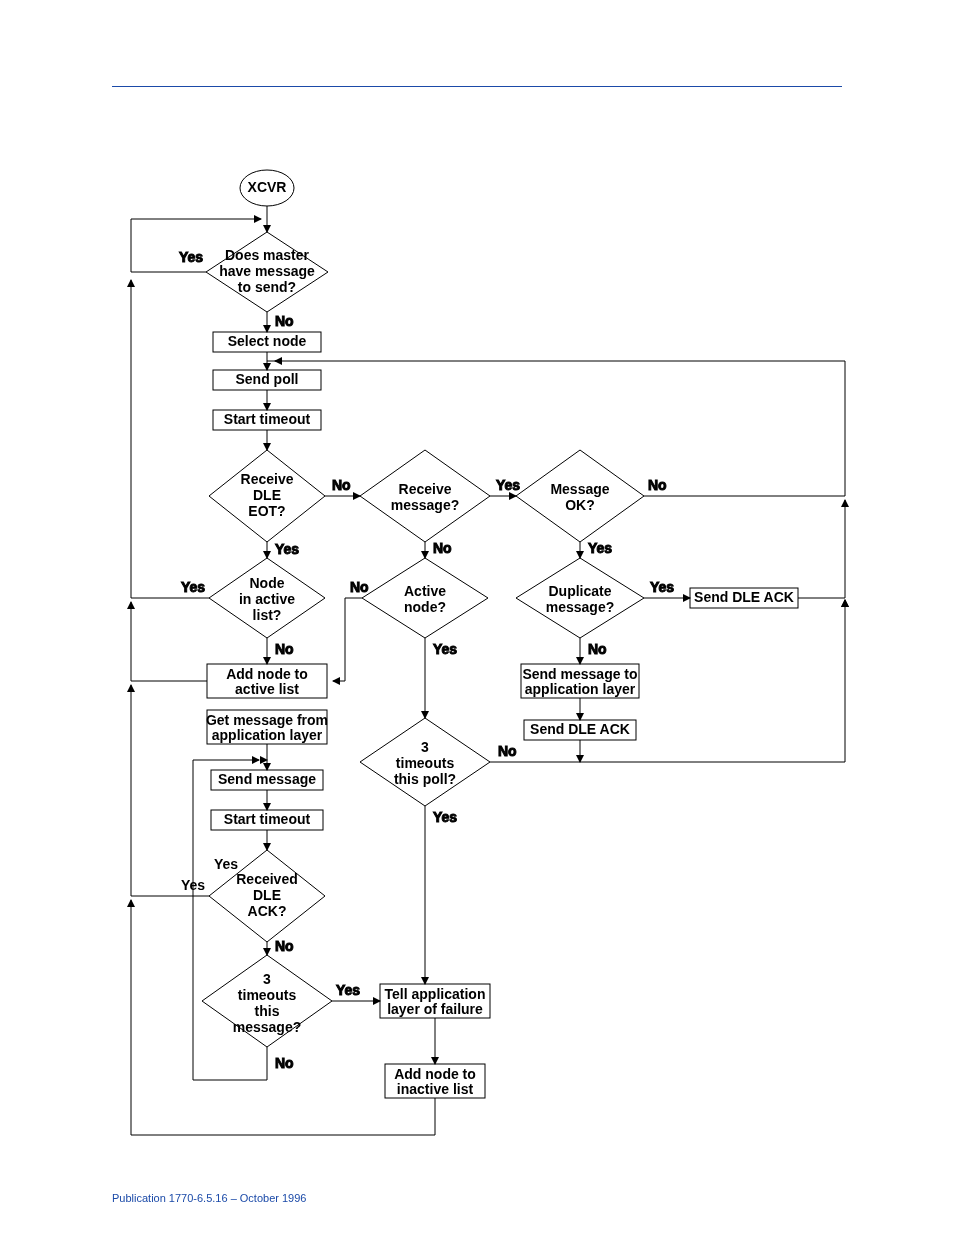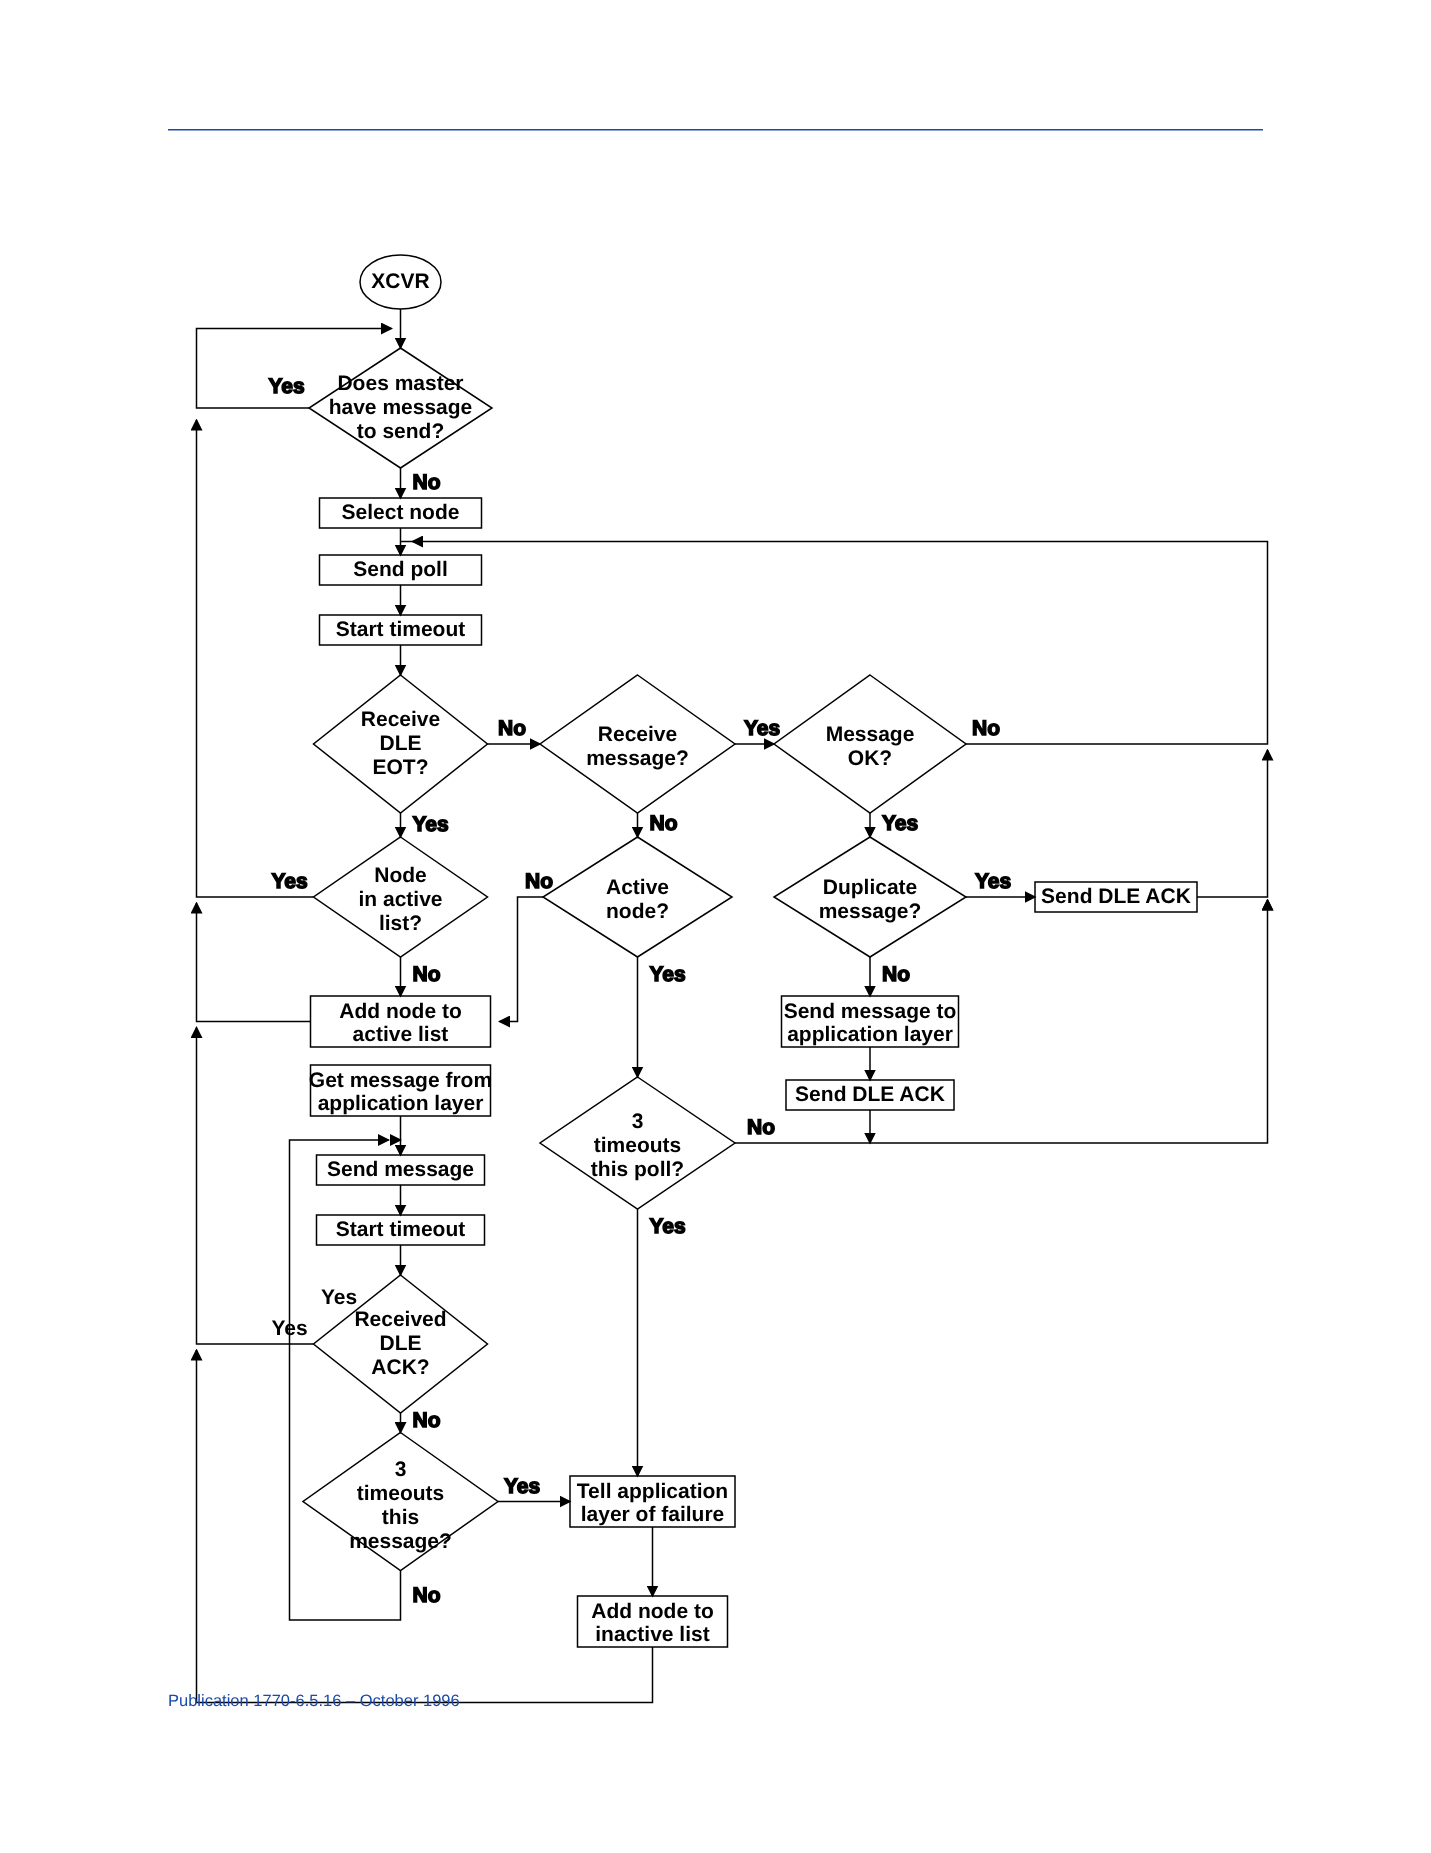--- a/index.html
+++ b/index.html
@@ -34,21 +34,21 @@
     dominant-baseline: middle;
   }
   .edge-text {
     font-size: 14px;
     font-weight: 700;
     fill: #000;
   }
   .footer {
     position: absolute;
     left: 112px;
-    top: 1128px;
+    top: 1192px;
     font-size: 11px;
     color: #1b4aa8;
     font-family: Helvetica, Arial, sans-serif;
   }
   marker path { fill: #000; }
 </style>
 </head>
 <body>
 <div class="page">
 

